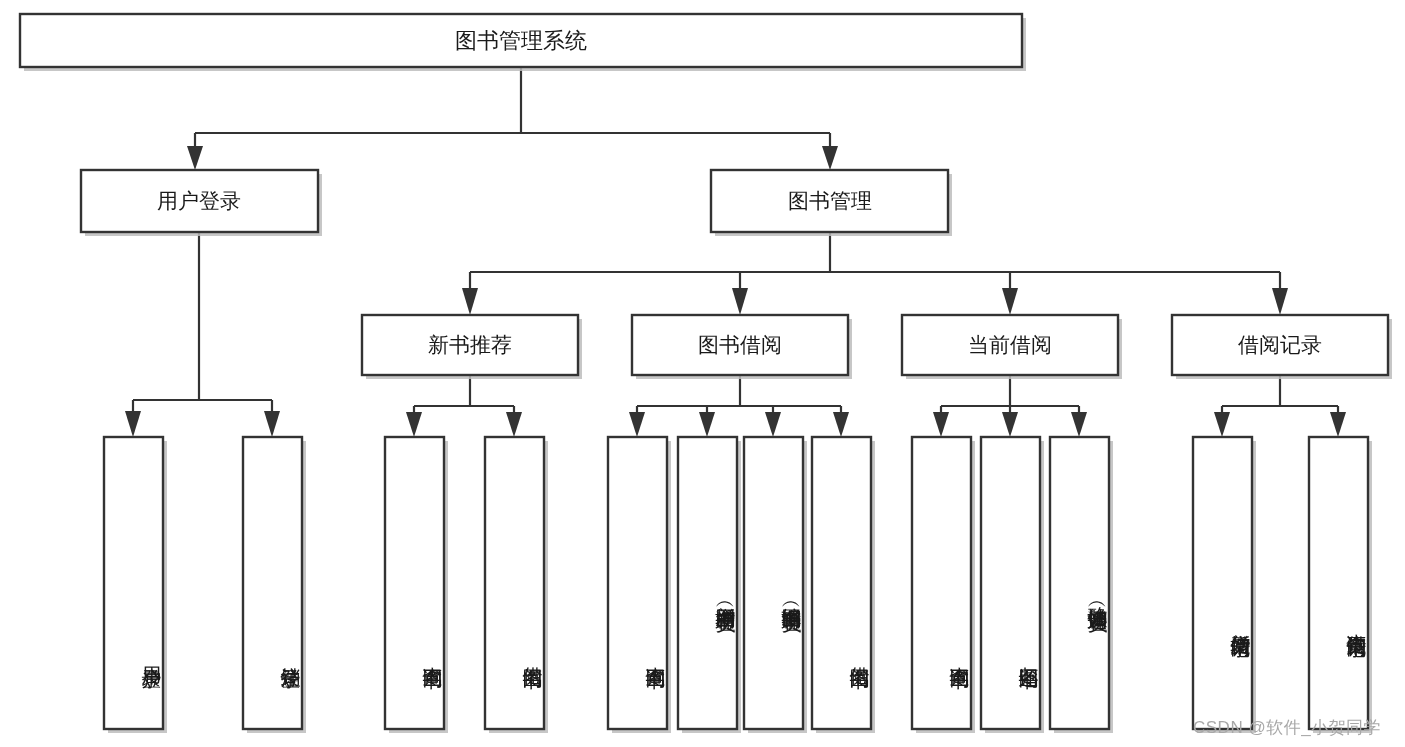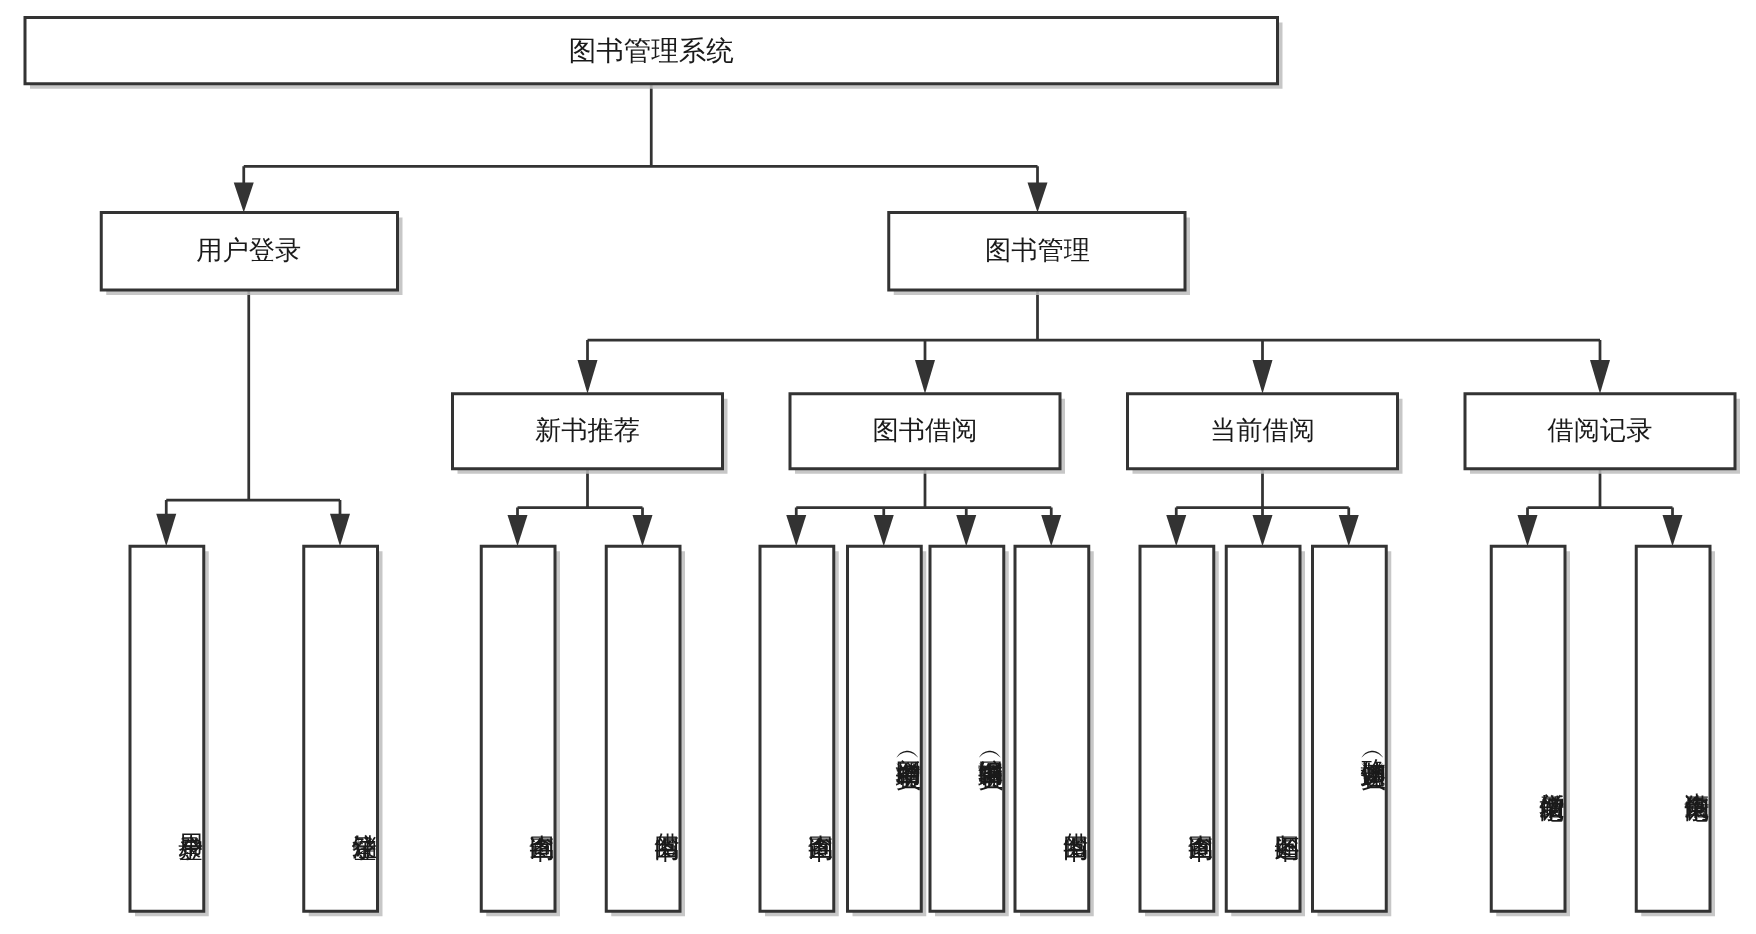--- a/index.html
+++ b/index.html
@@ -215,13 +215,14 @@
   <div class="vlabel" style="left:608px; top:437px; width:59px; height:292px; padding-top:70px;">查询图书</div>
   <div class="vlabel" style="left:678px; top:437px; width:59px; height:292px; padding-top:12px;">新增图书（管理员）</div>
   <div class="vlabel" style="left:744px; top:437px; width:59px; height:292px; padding-top:12px;">编辑图书（管理员）</div>
   <div class="vlabel" style="left:812px; top:437px; width:59px; height:292px; padding-top:70px;">借阅图书</div>
   <div class="vlabel" style="left:912px; top:437px; width:59px; height:292px; padding-top:70px;">查询图书</div>
   <div class="vlabel" style="left:981px; top:437px; width:59px; height:292px; padding-top:70px;">归还图书</div>
   <div class="vlabel" style="left:1050px; top:437px; width:59px; height:292px; padding-top:12px;">确认归还（管理员）</div>
   <div class="vlabel" style="left:1193px; top:437px; width:59px; height:292px; padding-top:38px;">新增借阅记录</div>
   <div class="vlabel" style="left:1309px; top:437px; width:59px; height:292px; padding-top:38px;">查询借阅记录</div>
 
+  <div class="watermark" style="left:1193px; top:716px;">CSDN @软件_小贺同学</div>
 </div>
 
 </body></html>

